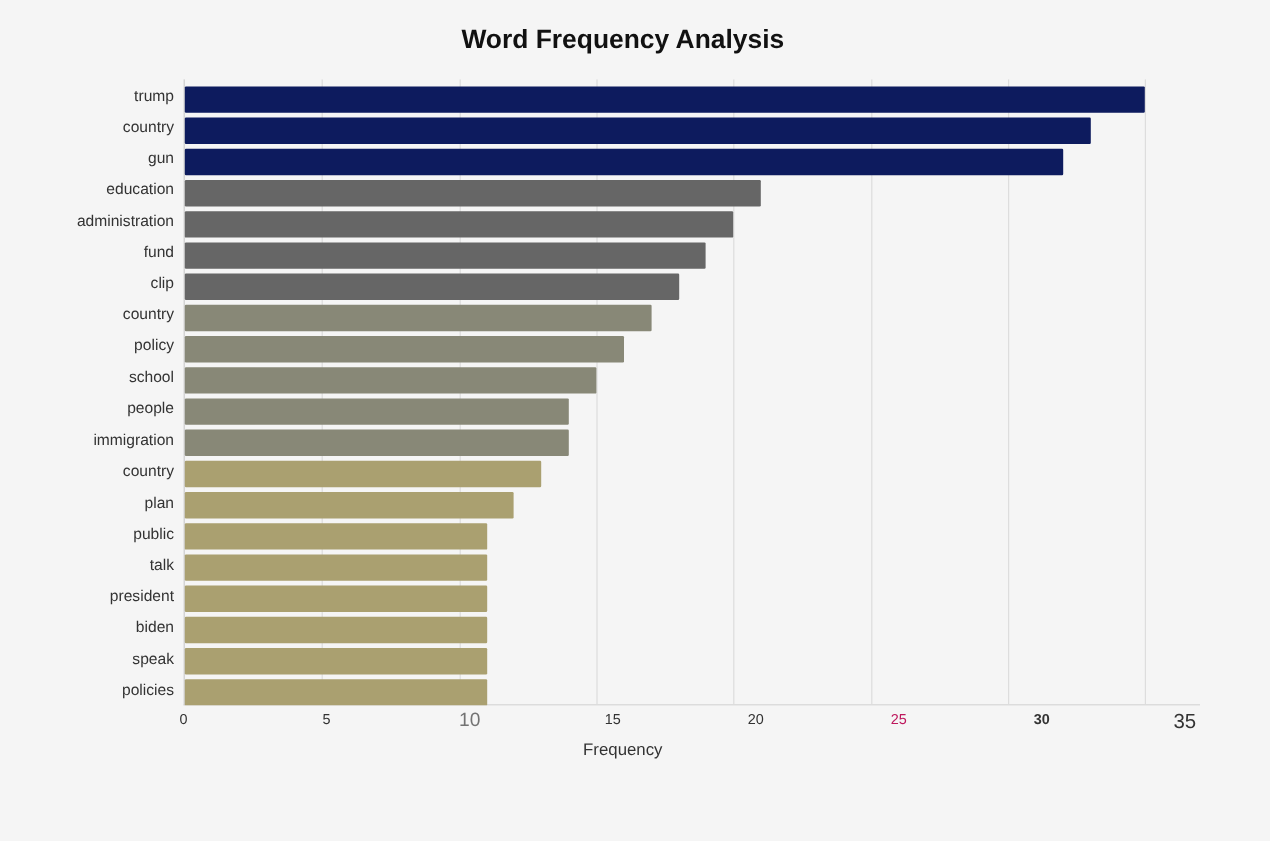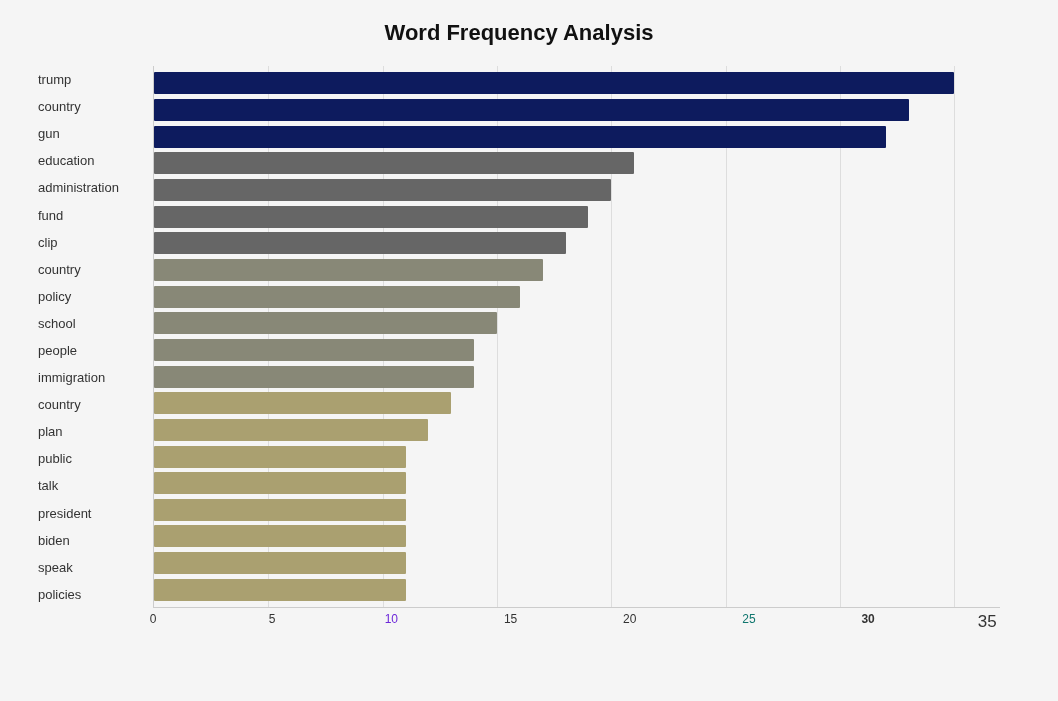--- a/index.html
+++ b/index.html
@@ -22,22 +22,22 @@
       text-align: center;
       font-size: 22px;
       font-weight: bold;
       margin-bottom: 20px;
       color: #111;
     }
     .y-labels {
       display: flex;
       flex-direction: column;
       justify-content: space-around;
-      align-items: flex-start;
-      padding-right: 22px;
+      align-items: flex-end;
+      padding-right: 8px;
       width: 115px;
       flex-shrink: 0;
     }
     .y-label {
       font-size: 13px;
       color: #333;
       line-height: 1;
     }
     .plot-area {
       flex: 1;
@@ -190,22 +190,23 @@
               <div class="bar" style="width: 29.7297%; background-color: rgb(170, 160, 112);"></div>
             </div>
           </div>
       </div>
     </div>
 
     <div id="x-axis-row" style="display: flex; flex-direction: row; margin-left: 115px; margin-top: 4px; padding-right: 0px; width: 882px;">
     <div style="position: relative; width: 882px; height: 20px;">
           <span style="position: absolute; font-size: 12px; color: rgb(51, 51, 51); transform: translateX(-50%); left: 0%;">0</span>
           <span style="position: absolute; font-size: 12px; color: rgb(51, 51, 51); transform: translateX(-50%); left: 13.5135%;">5</span>
-          <span style="position: absolute; font-size: 12px; color: #6d28d9; transform: translateX(-50%); left: 27.027%;">10</span>
+          <span style="position: absolute; font-size: 16px; color: #737373; transform: translateX(-50%); left: 27.027%;">10</span>
           <span style="position: absolute; font-size: 12px; color: rgb(51, 51, 51); transform: translateX(-50%); left: 40.5405%;">15</span>
           <span style="position: absolute; font-size: 12px; color: rgb(51, 51, 51); transform: translateX(-50%); left: 54.0541%;">20</span>
-          <span style="position: absolute; font-size: 12px; color: #0f766e; transform: translateX(-50%); left: 67.5676%;">25</span>
+          <span style="position: absolute; font-size: 12px; color: #be185d; transform: translateX(-50%); left: 67.5676%;">25</span>
           <span style="position: absolute; font-size: 12px; color: rgb(51, 51, 51); transform: translateX(-50%); left: 81.0811%; font-weight: bold;">30</span>
           <span style="position: absolute; font-size: 17px; color: rgb(51, 51, 51); transform: translateX(-50%); left: 94.5946%;">35</span>
         </div>
       </div>
+    <div class="x-axis-title">Frequency</div>
   </div>
 </div>
 
 </body></html>

